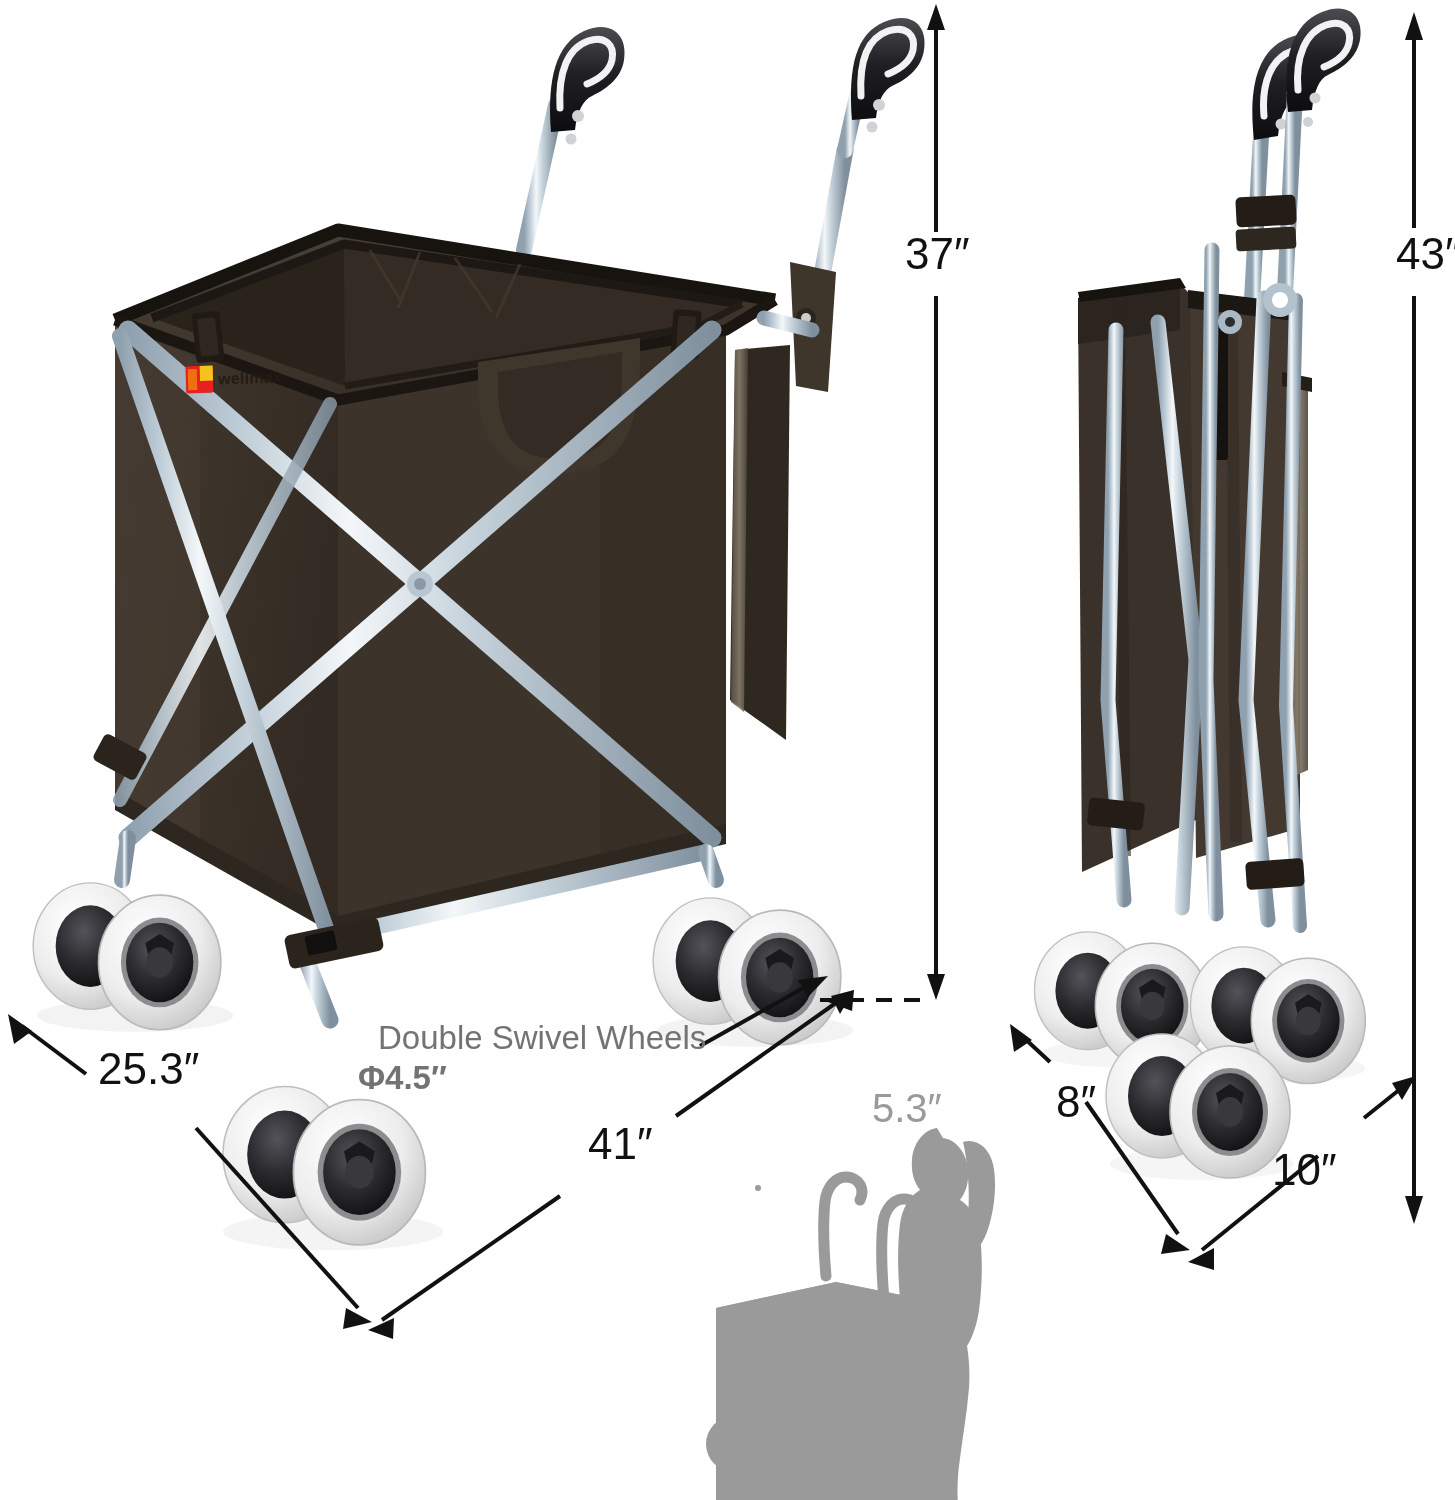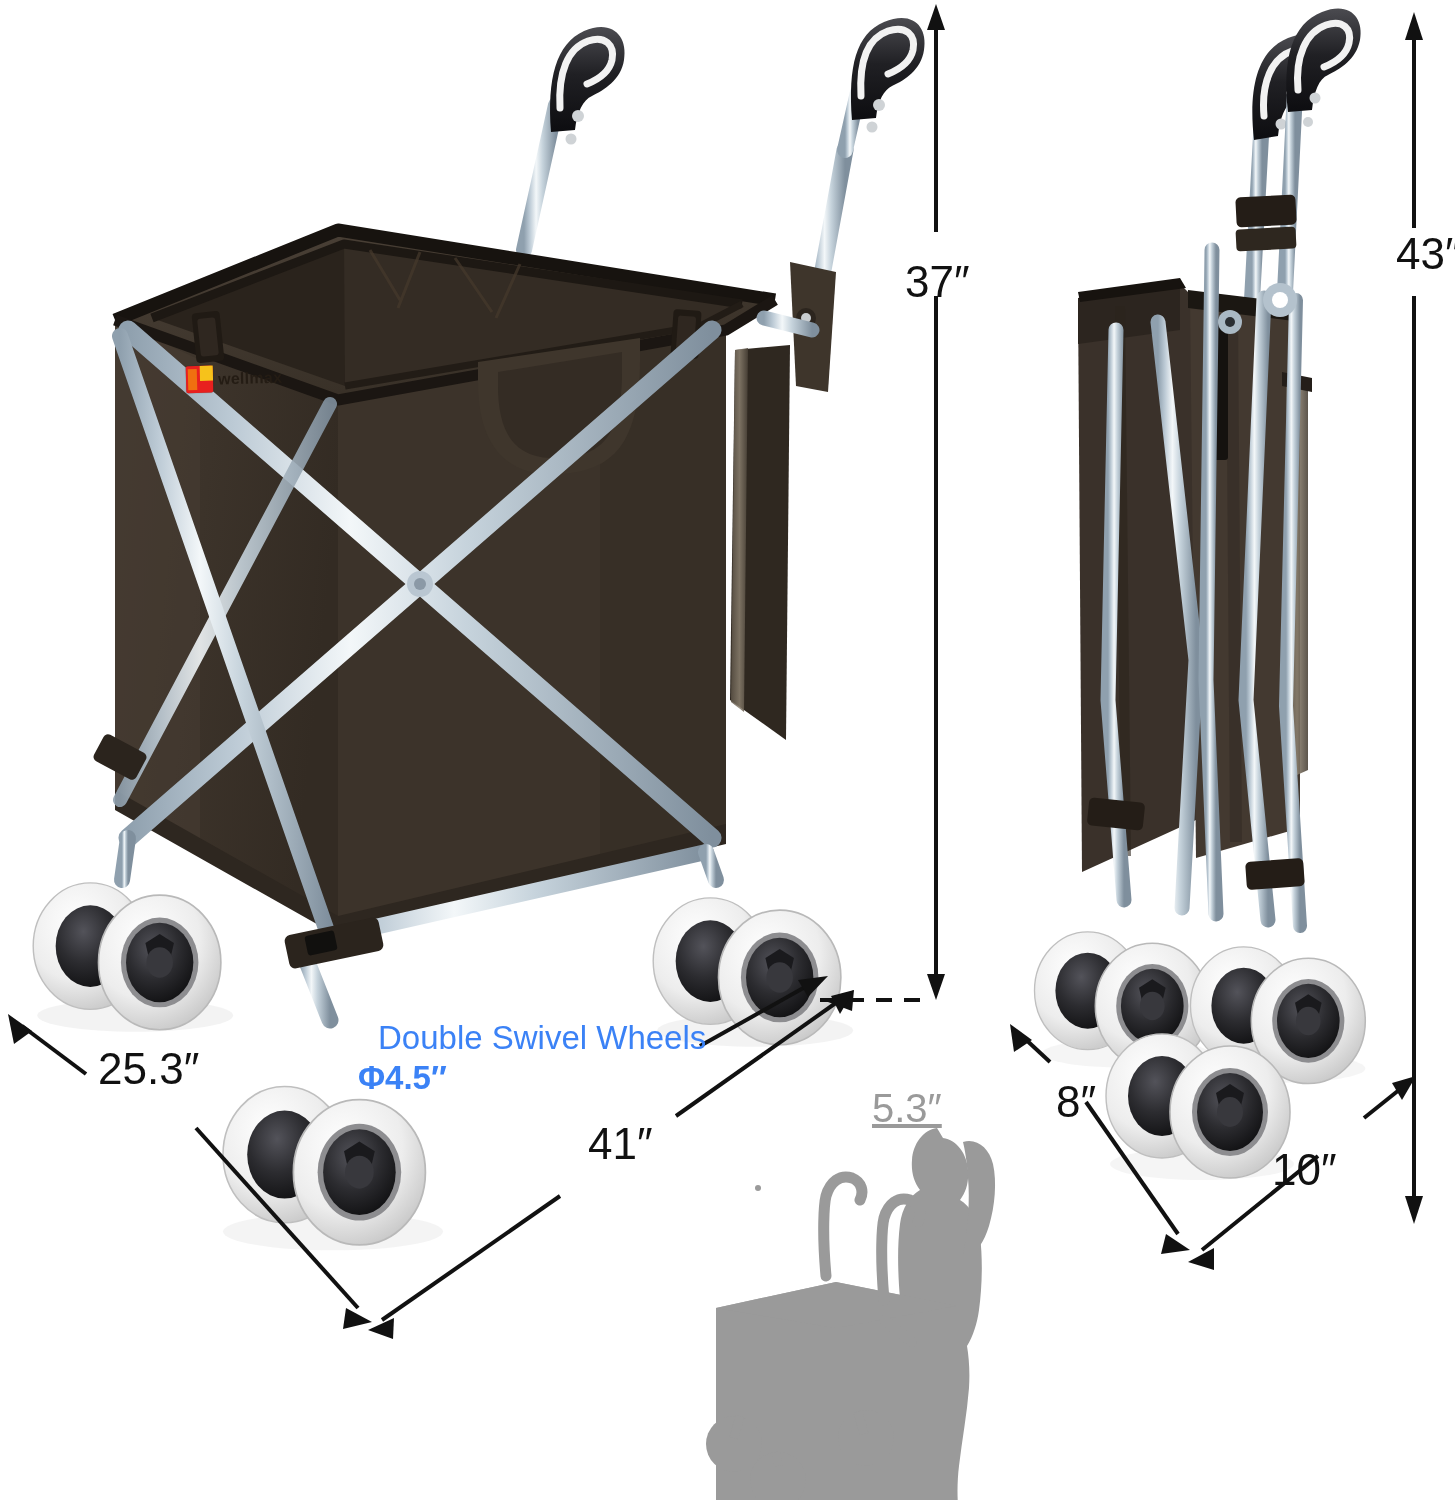--- a/index.html
+++ b/index.html
@@ -2,22 +2,22 @@
 <html><head>
 <meta charset="utf-8">
 <title>Wellmax Folding Shopping Cart — Dimension Diagram</title>
 <style>
   html,body{margin:0;padding:0;background:#ffffff;}
   body{width:1455px;height:1500px;position:relative;overflow:hidden;
        font-family:"Liberation Sans","DejaVu Sans",sans-serif;color:#111;}
   .stage{position:absolute;inset:0;}
   .dim-label{position:absolute;font-size:44px;font-weight:400;color:#111;
              letter-spacing:0px;white-space:nowrap;line-height:1;}
-  .dim-label.gray{color:#9a9a9a;text-decoration:underline;}
-  .note{position:absolute;font-size:33px;color:#3b82f6;line-height:1.22;white-space:nowrap;}
+  .dim-label.gray{color:#9a9a9a;}
+  .note{position:absolute;font-size:33px;color:#737373;line-height:1.22;white-space:nowrap;}
   svg{position:absolute;top:0;left:0;overflow:visible;}
   .brandwrap{position:absolute;display:flex;align-items:center;gap:5px;
              transform:rotate(-1.5deg);}
   .brandmark{width:27px;height:27px;position:relative;
              background:#e8201f;border-radius:2px;box-shadow:0 0 1px rgba(0,0,0,.5);}
   .brandmark:before{content:"";position:absolute;left:2px;top:3px;width:9px;height:21px;
                     background:#f07010;}
   .brandmark:after{content:"";position:absolute;right:0px;top:0px;width:13px;height:15px;
                    background:#f6c21b;}
   .brandtext{font-size:16px;color:#241c14;font-weight:600;letter-spacing:.3px;}
@@ -344,21 +344,21 @@
         <path d="M1416 1076 l-14 24 l-10 -17 z" stroke="none"></path>
       </g>
     </g>
   </svg>
 
   <div class="brandwrap" style="left:186px; top:365px;">
     <span class="brandmark"></span>
     <span class="brandtext">wellmax</span>
   </div>
 
-  <div class="dim-label" style="left:905px; top:232px;margin-top:28px;">37″</div>
+  <div class="dim-label" style="left:905px; top:232px;">37″</div>
 
   <div class="dim-label" style="left:1396px; top:232px;">43″</div>
 
   <div class="dim-label" style="left:98px; top:1047px;">25.3″</div>
 
   <div class="dim-label" style="left:588px; top:1122px;">41″</div>
 
   <div class="dim-label" style="left:1056px; top:1080px;">8″</div>
 
   <div class="dim-label" style="left:1256px; top:1148px;margin-left:16px;">10″</div>

